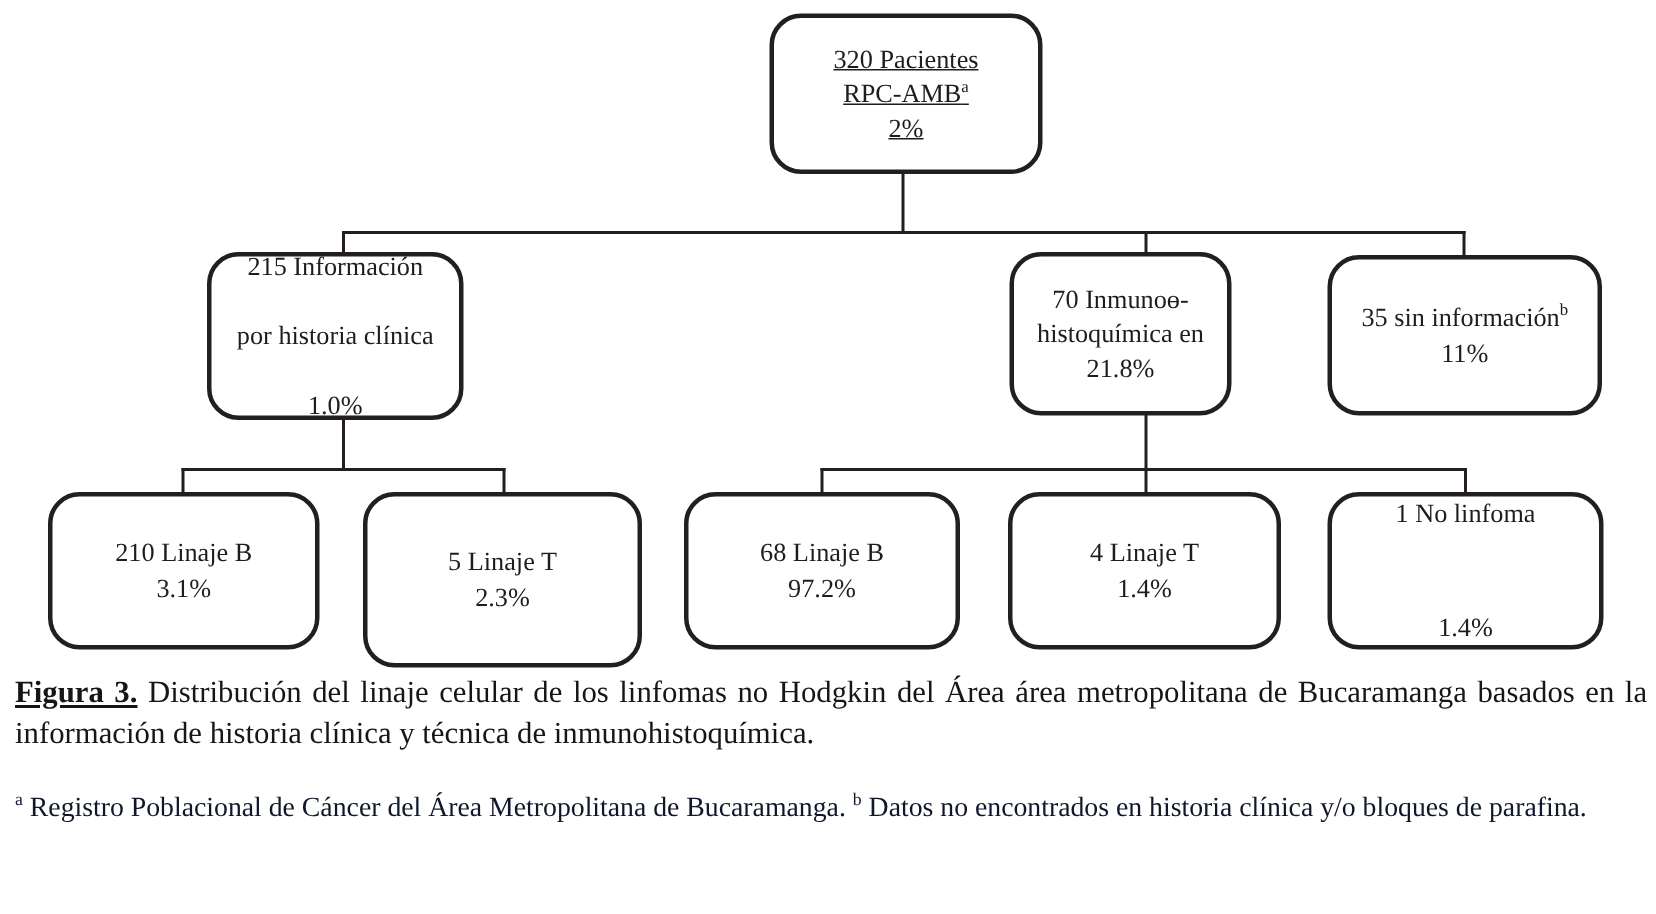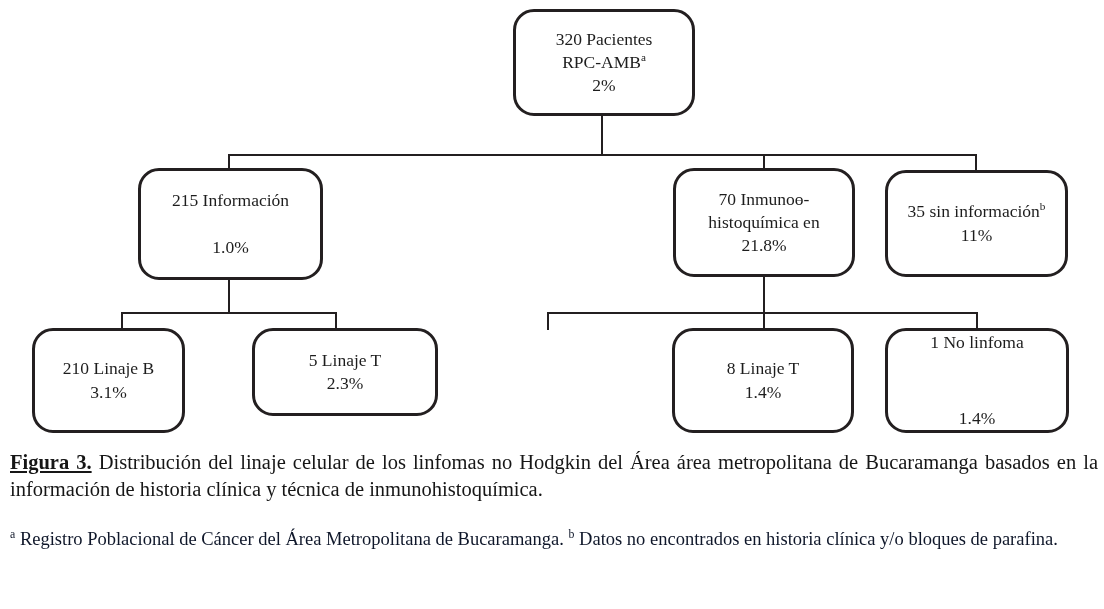--- a/index.html
+++ b/index.html
@@ -42,55 +42,60 @@
   <div class="cn" style="left:121px; top:312px; width:216px; height:2px;"></div>
   <div class="cn" style="left:121px; top:312px; width:2px;  height:18px;"></div>
   <div class="cn" style="left:335px; top:312px; width:2px;  height:18px;"></div>
 
   <div class="cn" style="left:763px; top:275px; width:2px;  height:39px;"></div>
   <div class="cn" style="left:547px; top:312px; width:431px; height:2px;"></div>
   <div class="cn" style="left:547px; top:312px; width:2px;  height:18px;"></div>
   <div class="cn" style="left:763px; top:312px; width:2px;  height:18px;"></div>
   <div class="cn" style="left:976px; top:312px; width:2px;  height:18px;"></div>
 
-  <div class="node" style="left:513px; top:9px; width:182px; height:107px;">
+  <div class="node" style="left:513px; top:9px; width:182px; height:107px;text-decoration:underline;">
     <div class="ln">320 Pacientes</div>
     <div class="ln"><span>RPC-AMB</span><sup>a</sup></div>
     <div class="ln">2%</div>
   </div>
 
-  <div class="node" style="left:138px; top:168px; width:185px; height:112px;gap:23px;">
+  <div class="node" style="left:138px; top:168px; width:171px; height:112px;gap:23px;">
     <div class="ln">215 Información</div>
+    <div class="ln">por historia clínica</div>
     <div class="ln">1.0%</div>
   </div>
 
-  <div class="node" style="left:673px; top:168px; width:182px; height:109px;">
+  <div class="node" style="left:673px; top:168px; width:148px; height:109px;">
     <div class="ln">70 Inmunoө-</div>
     <div class="ln">histoquímica en</div>
     <div class="ln">21.8%</div>
   </div>
 
   <div class="node" style="left:885px; top:170px; width:183px; height:107px;text-align:center;">
     <div class="ln"><span>35 sin información</span><sup>b</sup></div>
     <div class="ln">11%</div>
   </div>
 
-  <div class="node" style="left:32px; top:328px; width:153px; height:105px;">
+  <div class="node" style="left:32px; top:328px; width:181px; height:105px;">
     <div class="ln">210 Linaje B</div>
     <div class="ln">3.1%</div>
   </div>
 
-  <div class="node" style="left:252px; top:328px; width:186px; height:88px;">
+  <div class="node" style="left:242px; top:328px; width:186px; height:117px;">
     <div class="ln">5 Linaje T</div>
     <div class="ln">2.3%</div>
   </div>
 
+  <div class="node" style="left:456px; top:328px; width:184px; height:105px;">
+    <div class="ln">68 Linaje B</div>
+    <div class="ln">97.2%</div>
+  </div>
 
   <div class="node" style="left:672px; top:328px; width:182px; height:105px;">
-    <div class="ln">8 Linaje T</div>
+    <div class="ln">4 Linaje T</div>
     <div class="ln">1.4%</div>
   </div>
 
   <div class="node" style="left:885px; top:328px; width:184px; height:105px;justify-content:space-between;">
     <div class="ln">1 No linfoma</div>
     <div class="ln">1.4%</div>
   </div>
 
   <p class="caption">
     <b>Figura 3.</b>

